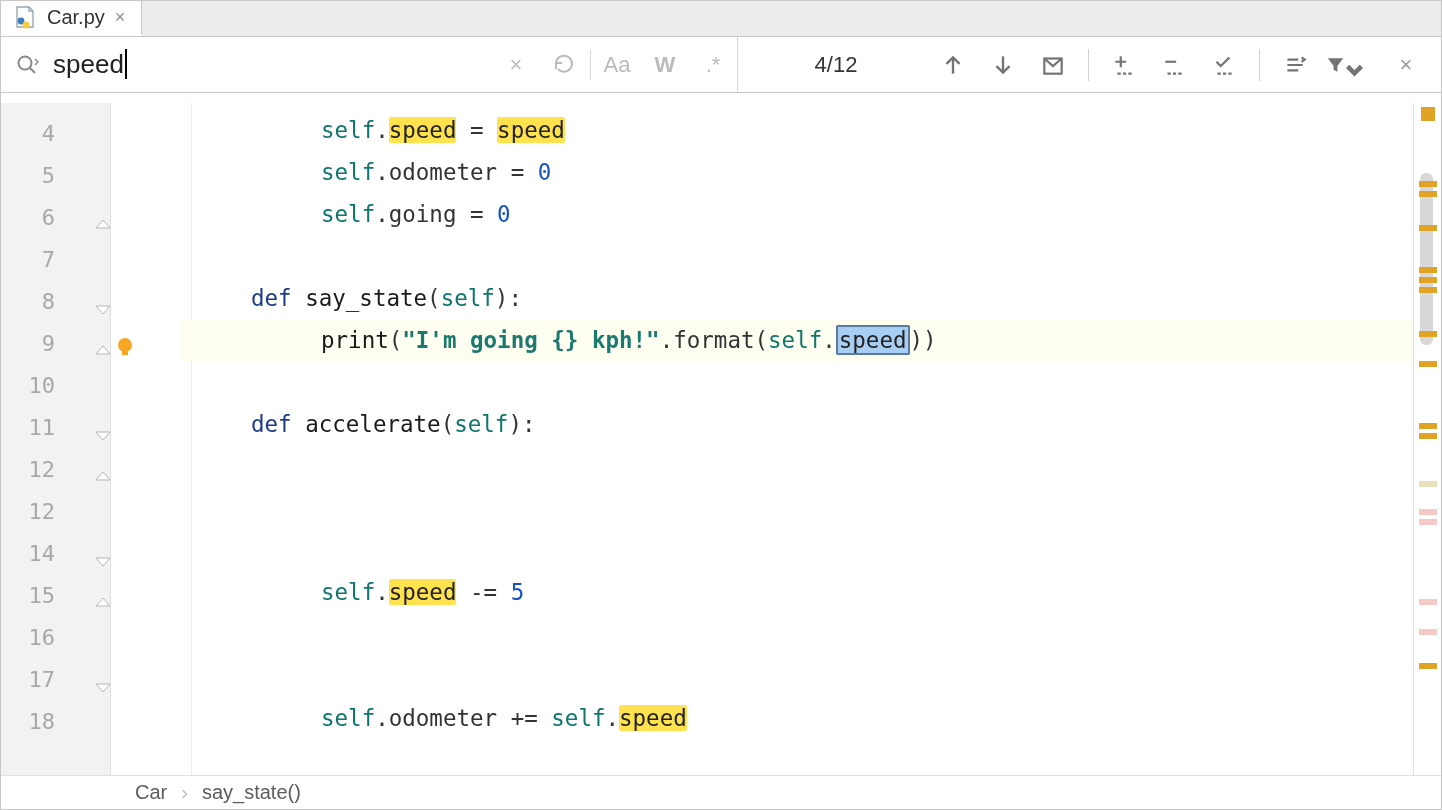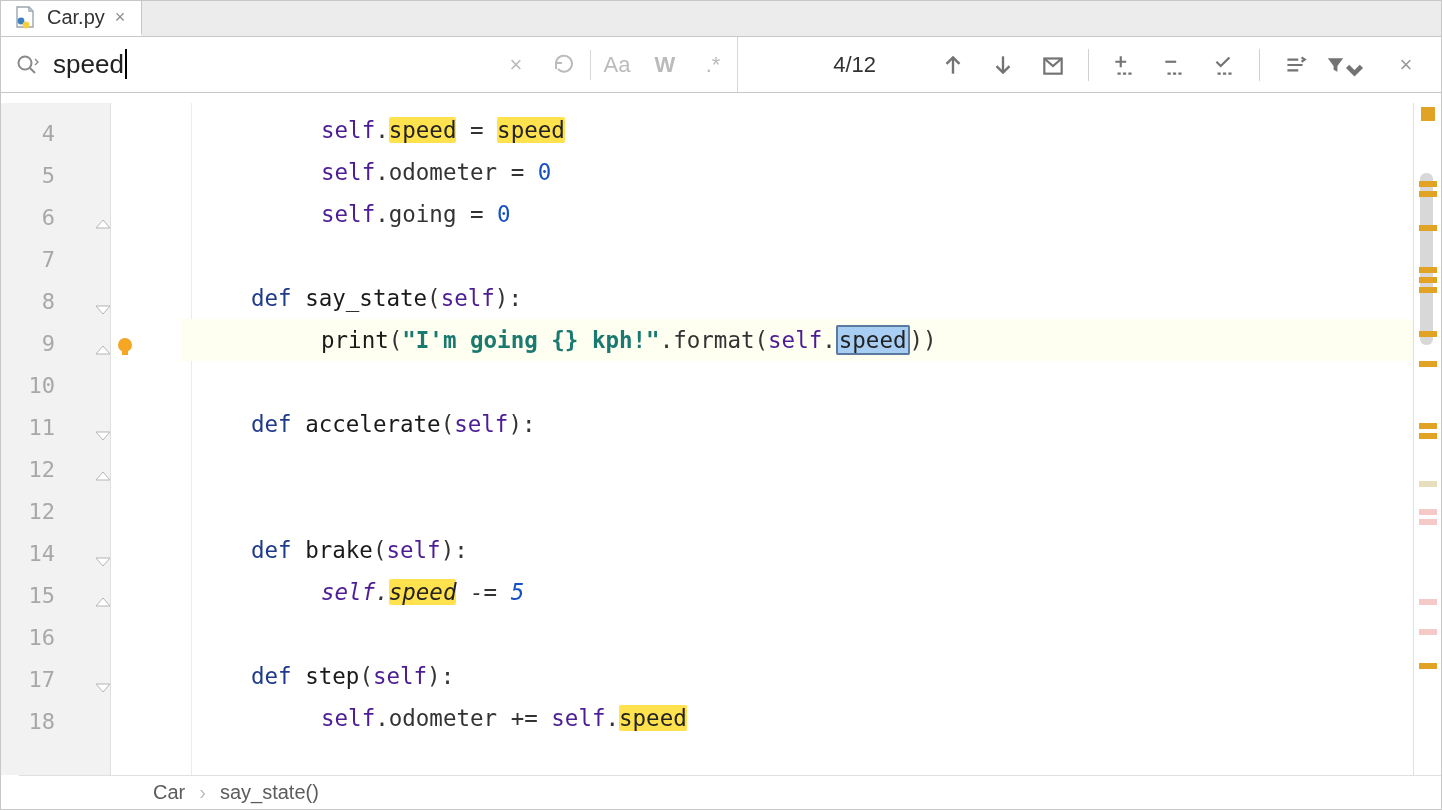--- a/index.html
+++ b/index.html
@@ -71,21 +71,21 @@
   .sb-sep { width:1px; height:30px; background:#d7d7d7; margin:0 2px; }
   .search-right {
     flex:1;
     display:flex;
     align-items:center;
     justify-content:flex-start;
     padding: 0 10px;
     gap:8px;
   }
   .sr-spacer { width:40px; }
-  .match-count { font-size:22px; color:#333; min-width:80px; text-align:right; }
+  .match-count { font-size:22px; color:#333; min-width:80px; text-align:center; }
   .icon-btn { width:42px; height:40px; display:flex; align-items:center; justify-content:center; color:#737373; cursor:pointer; }
   .icon-btn svg { width:26px; height:26px; }
   .vsep { width:1px; height:32px; background:#d0d0d0; margin:0 6px; }
   .close-search { margin-left:auto; margin-right:8px; color:#9a9a9a; font-size:22px; width:34px; text-align:center;}
   .editor-wrap {
     position:absolute;
     top:102px;
     left:0;
     right:0;
     bottom:34px;
@@ -138,21 +138,21 @@
   }
   .code-line {
     position:absolute;
     left:0; right:0;
     height:42px;
     padding-left:0;
     white-space:pre;
   }
   .hl-line { background:#fffff1; }
   .t-kw { color:#1e3a8a; }
-  .t-self { color:#4c1d95; }
+  .t-self { color:#0f766e; }
   .t-fn { color:#1a1a1a; }
   .t-punc { color:#333; }
   .t-num { color:#1450c2; }
   .t-str { color:#1b7a70; font-weight:600; }
   .t-id { color:#333; }
   .hl-match { background:#ffe24d; color:#222; border-radius:2px; }
   .hl-current { background:#a9cef3; border:2px solid #5b7aa0; border-radius:2px; padding:0 1px; color:#222; }
   .marker-strip {
     width:28px;
     flex-shrink:0;
@@ -161,21 +161,21 @@
     position:relative;
   }
   .mk { position:absolute; left:5px; right:4px; height:6px; }
   .mk.orange { background:#e1a326; }
   .mk.dim { background:#e7dfbb; }
   .mk.pink { background:#f5c9c8; }
   .mk.sq { width:14px; height:14px; background:#e1a326; top:4px; left:7px; }
   .scroll-thumb { position:absolute; left:6px; width:13px; background:#d8d8d8; border-radius:6px; }
   .breadcrumb {
     position:absolute;
-    left:18px; right:0; bottom:0;
+    left:0; right:0; bottom:0;
     height:34px;
     background:#fff;
     border-top:1px solid #e0e0e0;
     display:flex;
     align-items:center;
     gap:14px;
     padding-left:134px;
     font-size:20px;
     color:#6b6b6b;
   }
@@ -346,24 +346,22 @@
     <div style="position:absolute;top:0;bottom:0;left:10px;width:1px;background:#ececec"></div>
   <div class="code-line" style="top: 6px; padding-left: 140px;"><span class="t-self">self</span><span class="t-punc">.</span><span class="hl-match">speed</span><span class="t-punc"> = </span><span class="hl-match">speed</span></div>
       <div class="code-line" style="top: 48px; padding-left: 140px;"><span class="t-self">self</span><span class="t-punc">.</span><span class="t-id">odometer</span><span class="t-punc"> = </span><span class="t-num">0</span></div>
       <div class="code-line" style="top: 90px; padding-left: 140px;"><span class="t-self">self</span><span class="t-punc">.</span><span class="t-id">going</span><span class="t-punc"> = </span><span class="t-num">0</span></div>
       <div class="code-line" style="top: 132px; padding-left: 0px;"></div>
       <div class="code-line" style="top: 174px; padding-left: 70px;"><span class="t-kw">def </span><span class="t-fn">say_state</span><span class="t-punc">(</span><span class="t-self">self</span><span class="t-punc">)</span><span class="t-punc">:</span></div>
       <div class="code-line hl-line" style="top: 216px; padding-left: 140px;"><span class="t-fn">print</span><span class="t-punc">(</span><span class="t-str">"I'm going {} kph!"</span><span class="t-punc">.</span><span class="t-id">format</span><span class="t-punc">(</span><span class="t-self">self</span><span class="t-punc">.</span><span class="hl-current">speed</span><span class="t-punc">)</span><span class="t-punc">)</span></div>
       <div class="code-line" style="top: 258px; padding-left: 0px;"></div>
       <div class="code-line" style="top: 300px; padding-left: 70px;"><span class="t-kw">def </span><span class="t-fn">accelerate</span><span class="t-punc">(</span><span class="t-self">self</span><span class="t-punc">)</span><span class="t-punc">:</span></div>
       <div class="code-line" style="top: 384px; padding-left: 0px;"></div>
-      <div class="code-line" style="top: 426px; padding-left: 70px;"><span class="t-kw">def </span><span class="t-fn">brake</span><span class="t-punc">(</span><span class="t-self">self</span><span class="t-punc">)</span><span class="t-punc">:</span></div>
-      <div class="code-line" style="top: 468px; padding-left: 140px; font-style: italic;"><span class="t-self">self</span><span class="t-punc">.</span><span class="hl-match">speed</span><span class="t-punc"> -= </span><span class="t-num">5</span></div>
+      <div class="code-line" style="top: 468px; padding-left: 140px;"><span class="t-self">self</span><span class="t-punc">.</span><span class="hl-match">speed</span><span class="t-punc"> -= </span><span class="t-num">5</span></div>
       <div class="code-line" style="top: 510px; padding-left: 0px;"></div>
-      <div class="code-line" style="top: 552px; padding-left: 70px;"><span class="t-kw">def </span><span class="t-fn">step</span><span class="t-punc">(</span><span class="t-self">self</span><span class="t-punc">)</span><span class="t-punc">:</span></div>
       <div class="code-line" style="top: 594px; padding-left: 140px;"><span class="t-self">self</span><span class="t-punc">.</span><span class="t-id">odometer</span><span class="t-punc"> += </span><span class="t-self">self</span><span class="t-punc">.</span><span class="hl-match">speed</span></div>
     </div>
   <div class="marker-strip" id="markers">
     <div class="scroll-thumb" style="top:70px;height:172px"></div>
   <div class="mk sq" style="top: 4px;"></div>
       <div class="mk orange" style="top: 78px;"></div>
       <div class="mk orange" style="top: 88px;"></div>
       <div class="mk orange" style="top: 122px;"></div>
       <div class="mk orange" style="top: 164px;"></div>
       <div class="mk orange" style="top: 174px;"></div>

